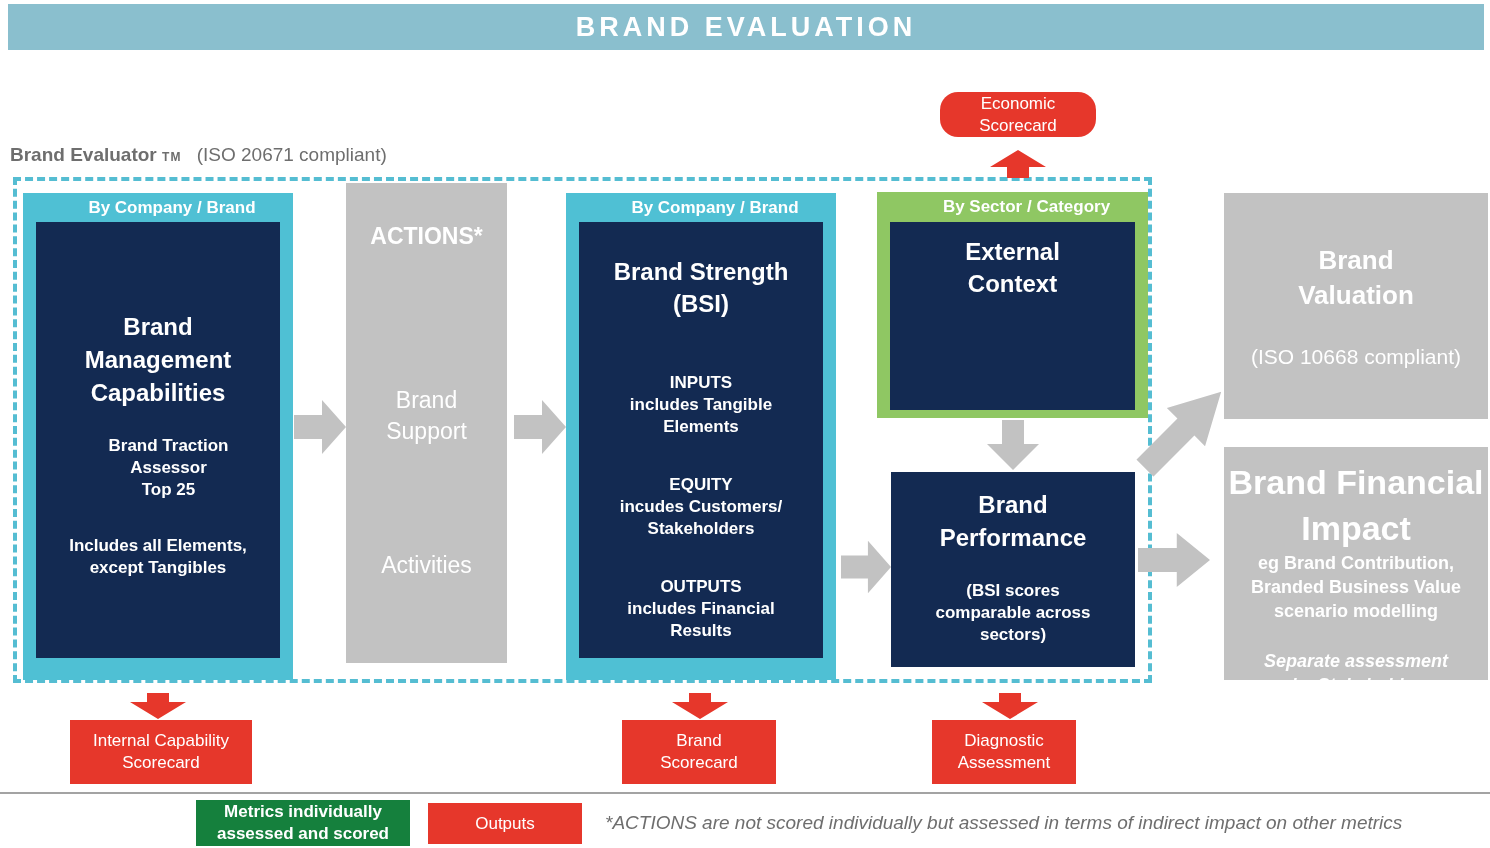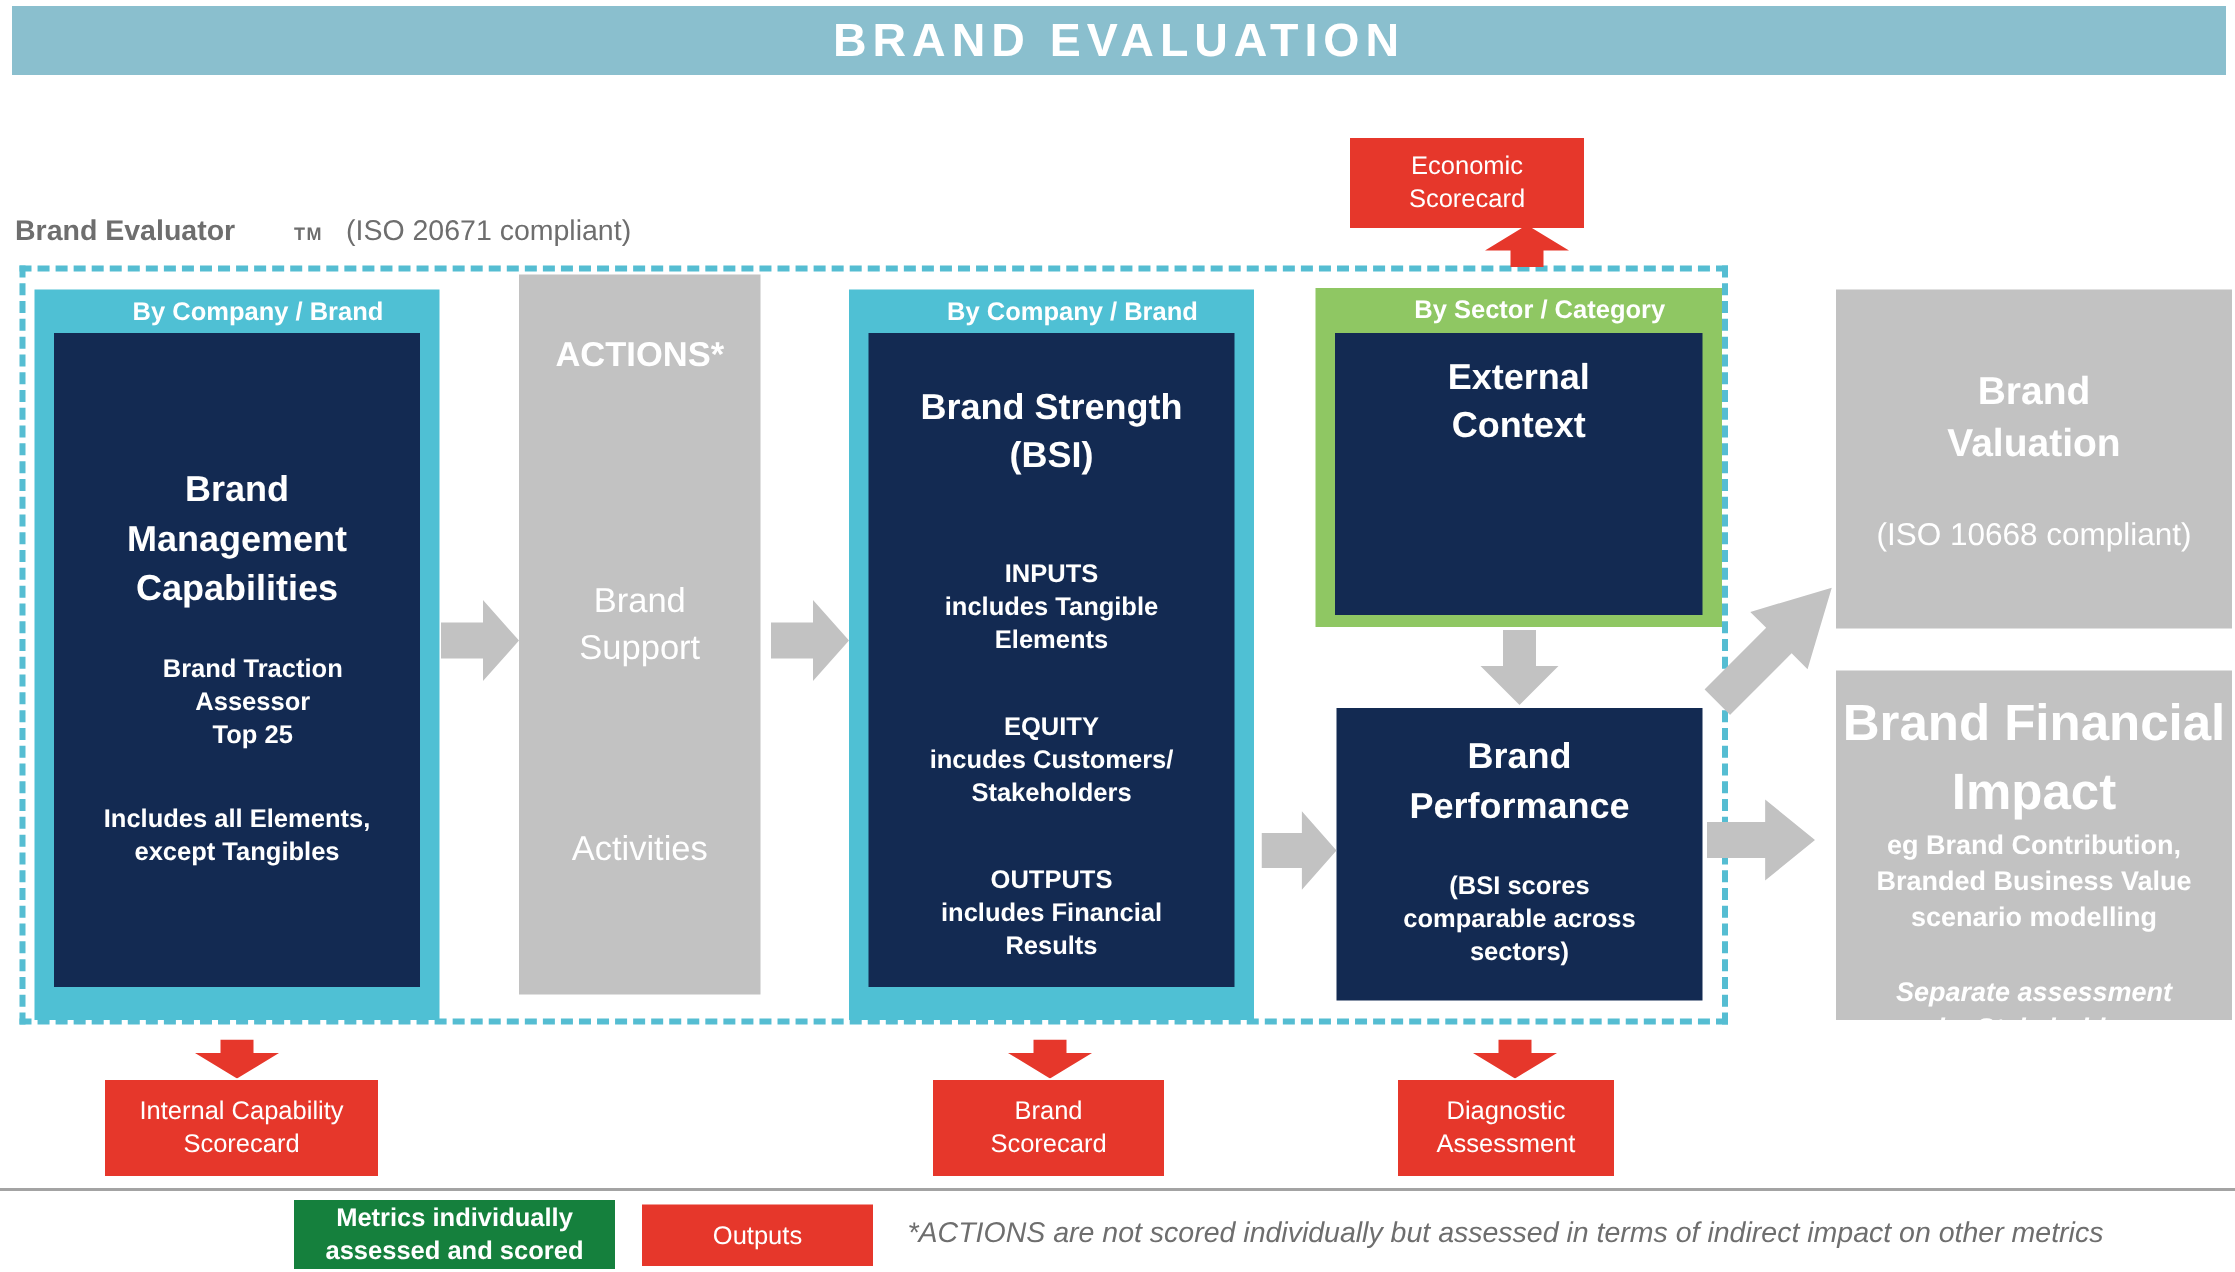--- a/index.html
+++ b/index.html
@@ -2,27 +2,27 @@
 <html><head>
 <meta charset="utf-8">
 <style>
   html,body{margin:0;padding:0;background:#fff;}
   .canvas{position:relative;width:1490px;height:848px;background:#fff;overflow:hidden;
           font-family:"Liberation Sans",sans-serif;}
   .pl{white-space:pre-line;}
 
   
   .banner{position:absolute;left:8px;top:4px;width:1476px;height:46px;background:#8abfce;
-          color:#fff;font-weight:bold;font-size:31px;letter-spacing:4px;
+          color:#fff;font-weight:bold;font-size:27px;letter-spacing:4px;
           display:flex;align-items:center;justify-content:center;}
 
   
   .evaluator{position:absolute;left:10px;top:144px;color:#6e6e6e;font-size:19px;}
   .evaluator .b{font-weight:bold;}
-  .evaluator .tm{font-weight:bold;font-size:12px;letter-spacing:1px;margin-left:34px;}
+  .evaluator .tm{font-weight:bold;font-size:12px;letter-spacing:1px;}
   .evaluator .iso{margin-left:10px;}
 
   
   .frame{position:absolute;left:13px;top:177px;width:1139px;height:506px;
          border:4px dashed #55bdd2;box-sizing:border-box;}
 
   
   .panel{position:absolute;}
   .panel-h{height:29px;display:flex;align-items:center;justify-content:center;
            color:#fff;font-weight:bold;font-size:17px;margin-left:28px;}
@@ -64,21 +64,21 @@
   .val-title{font-size:26px;line-height:35px;font-weight:bold;margin-top:50px;}
   .val-sub{font-size:21px;margin-top:32px;}
   .fi{top:447px;height:233px;}
   .fi-title{font-size:34px;line-height:46px;font-weight:bold;margin-top:12px;}
   .fi-sub{font-size:18px;line-height:24px;font-weight:bold;}
   .fi-note{font-size:18px;line-height:24px;font-weight:bold;font-style:italic;margin-top:26px;}
 
   
   .redbox{position:absolute;background:#e6372b;color:#fff;text-align:center;font-size:17px;
           line-height:22px;display:flex;align-items:center;justify-content:center;z-index:6;}
-  .eco{left:900px;top:92px;width:156px;height:60px;}
+  .eco{left:940px;top:92px;width:156px;height:45px;border-radius:18px;}
   .int{left:70px;top:720px;width:182px;height:64px;}
   .bsc{left:622px;top:720px;width:154px;height:64px;}
   .dia{left:932px;top:720px;width:144px;height:64px;}
 
   
   .arrow{position:absolute;z-index:5;line-height:0;}
   .diag{transform:rotate(-45deg);}
 
   
   .divider{position:absolute;left:0;top:792px;width:1490px;height:2px;background:#a3a3a3;}

